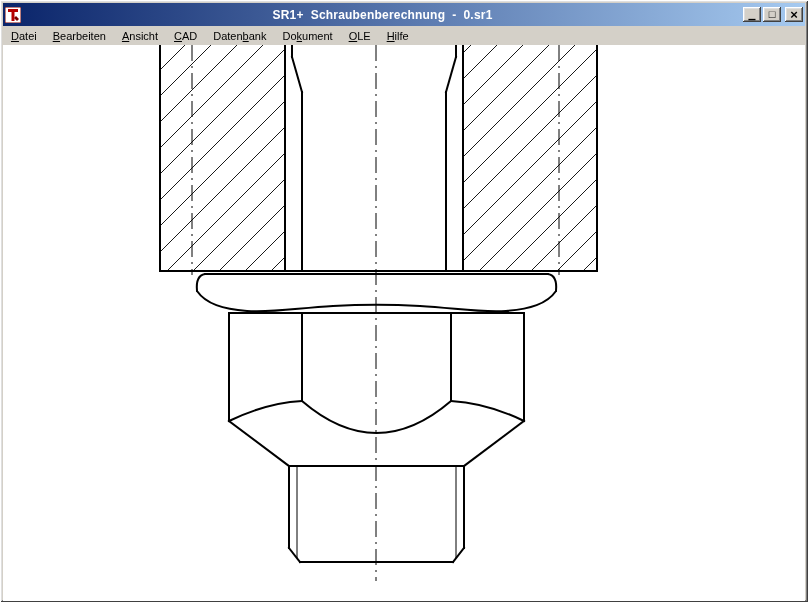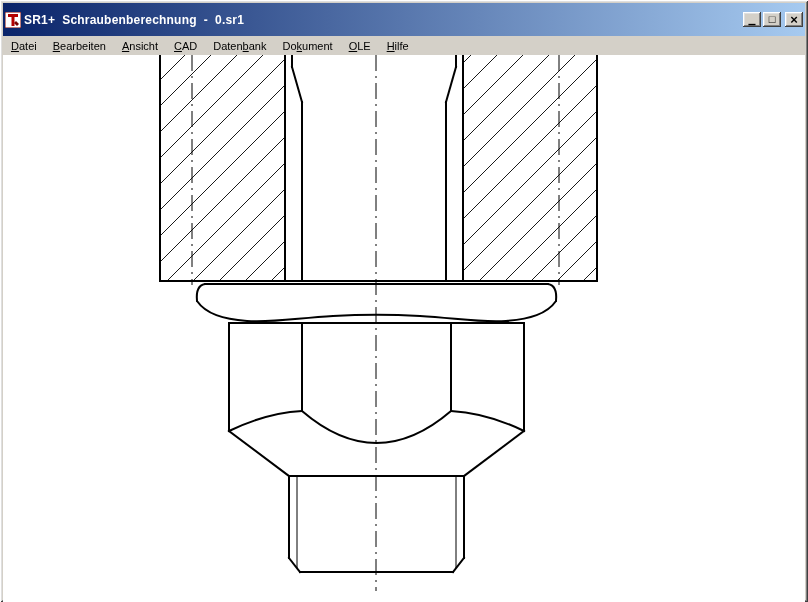--- a/index.html
+++ b/index.html
@@ -8,25 +8,26 @@
 
   .window {
     width:808px; height:602px;
     background:#d4d0c8;
     padding:3px;
     box-shadow: inset 1px 1px 0 #ffffff, inset -1px -1px 0 #404040,
                 inset 2px 2px 0 #dfdfdf, inset -2px -2px 0 #808080;
   }
 
   .titlebar {
-    height:33px;
+    height:23px;
     display:flex; align-items:center;
     padding:0 2px 0 2px;
     background:linear-gradient(to right, #0a246a, #a6caf0);
     user-select:none;
+    text-align:center;
   }
   .app-icon { width:16px; height:16px; margin-right:3px; flex:0 0 auto; }
   .title {
     flex:1 1 auto;
     color:#ffffff; font-size:12px; font-weight:bold;
     white-space:pre; overflow:hidden;
     letter-spacing:0.2px;
     padding-top:1px;
   }
   .tb-btn {

